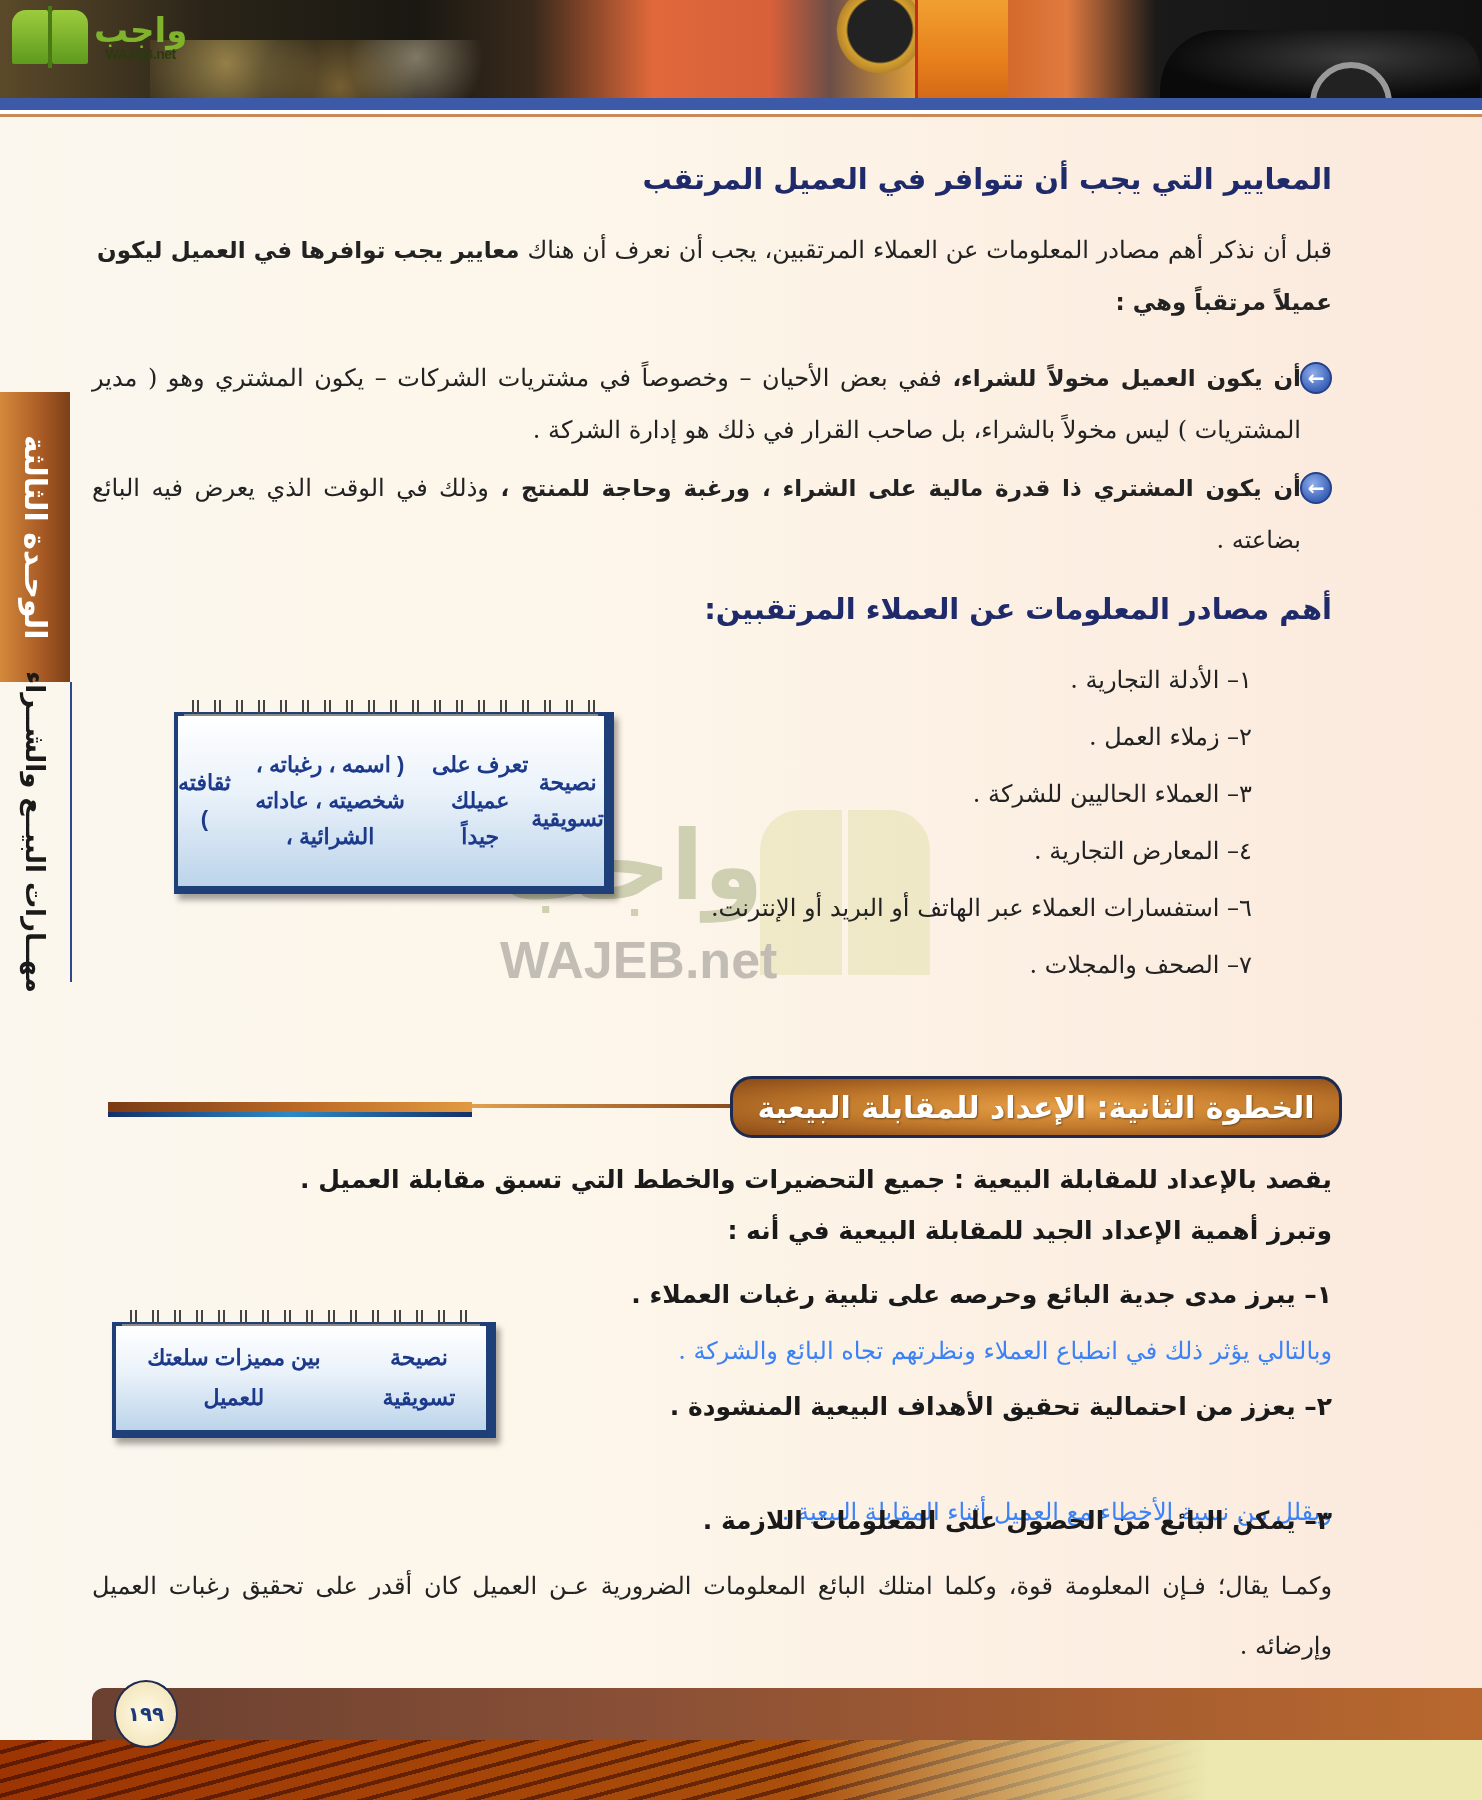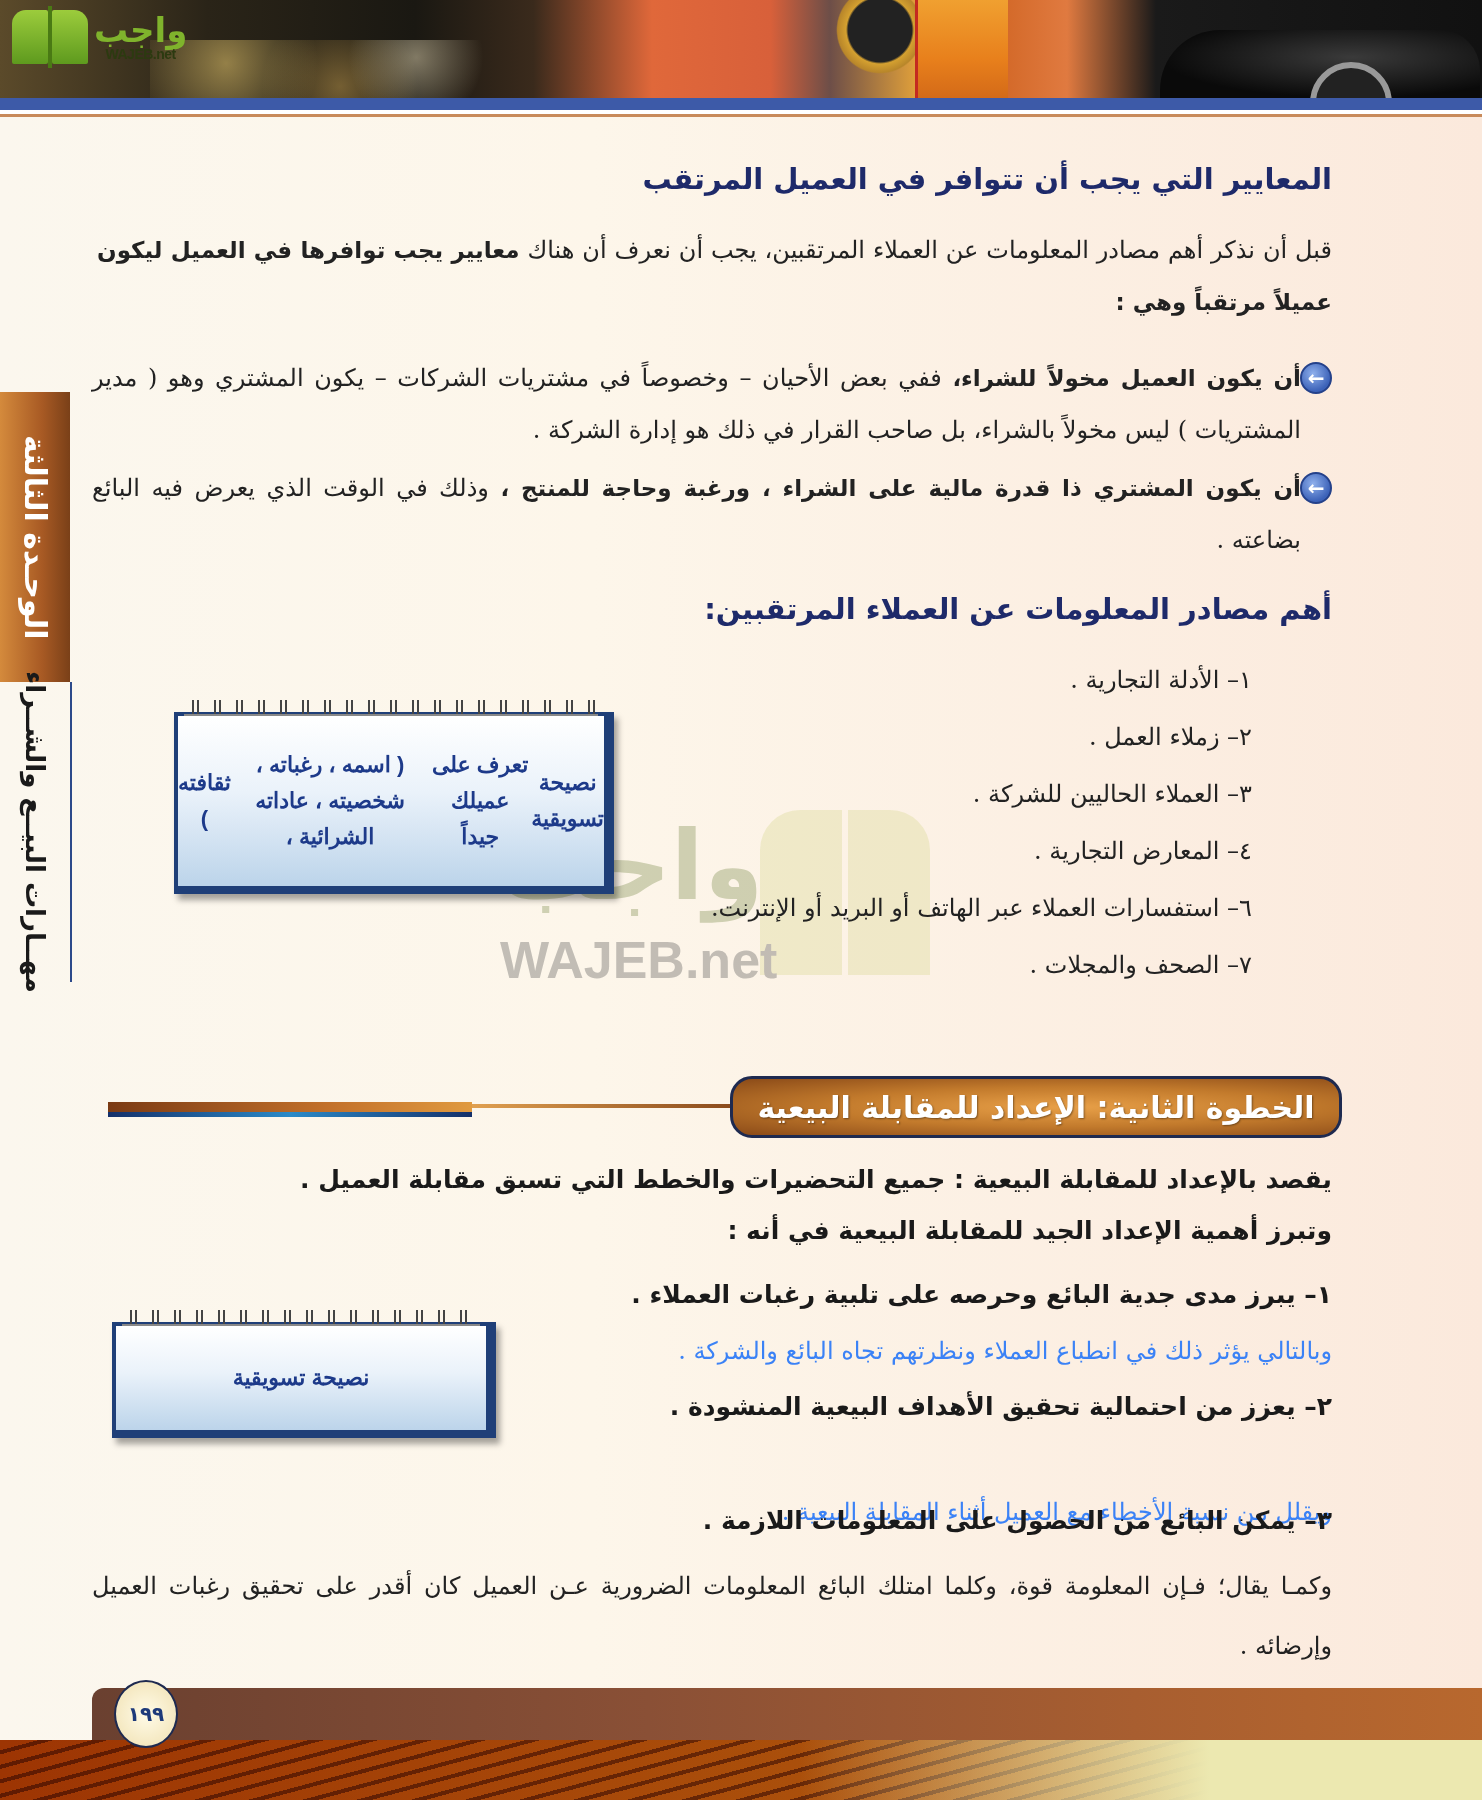--- a/index.html
+++ b/index.html
@@ -272,18 +272,19 @@
 <div class="bold-line" style="top:1392px;">٢– يعزز من احتمالية تحقيق الأهداف البيعية المنشودة .</div>
 <div class="plain-line" style="top:1450px;margin-top:48px;">ويقلل من نسبة الأخطاء مع العميل أثناء المقابلة البيعية .</div>
 <div class="bold-line" style="top:1506px;">٣– يمكن البائع من الحصول على المعلومات اللازمة .</div>
 <div class="para" style="top:1556px; right:150px; width:1240px; line-height:60px;">
   <span>وكمـا يقال؛ فـإن المعلومة قوة، وكلما امتلك البائع المعلومات الضرورية عـن العميل كان أقدر على تحقيق رغبات العميل وإرضائه .</span>
 </div>
 
 <div class="tip tip2">
   <div class="rings"></div>
   <div>نصيحة تسويقية</div>
+  <div>بين مميزات سلعتك للعميل</div>
 </div>
 
 <div class="footer-band"></div>
 <div class="footer-waves"></div>
 <div class="footer-fade"></div>
 <div class="page-num">١٩٩</div>
 
 </body></html>

